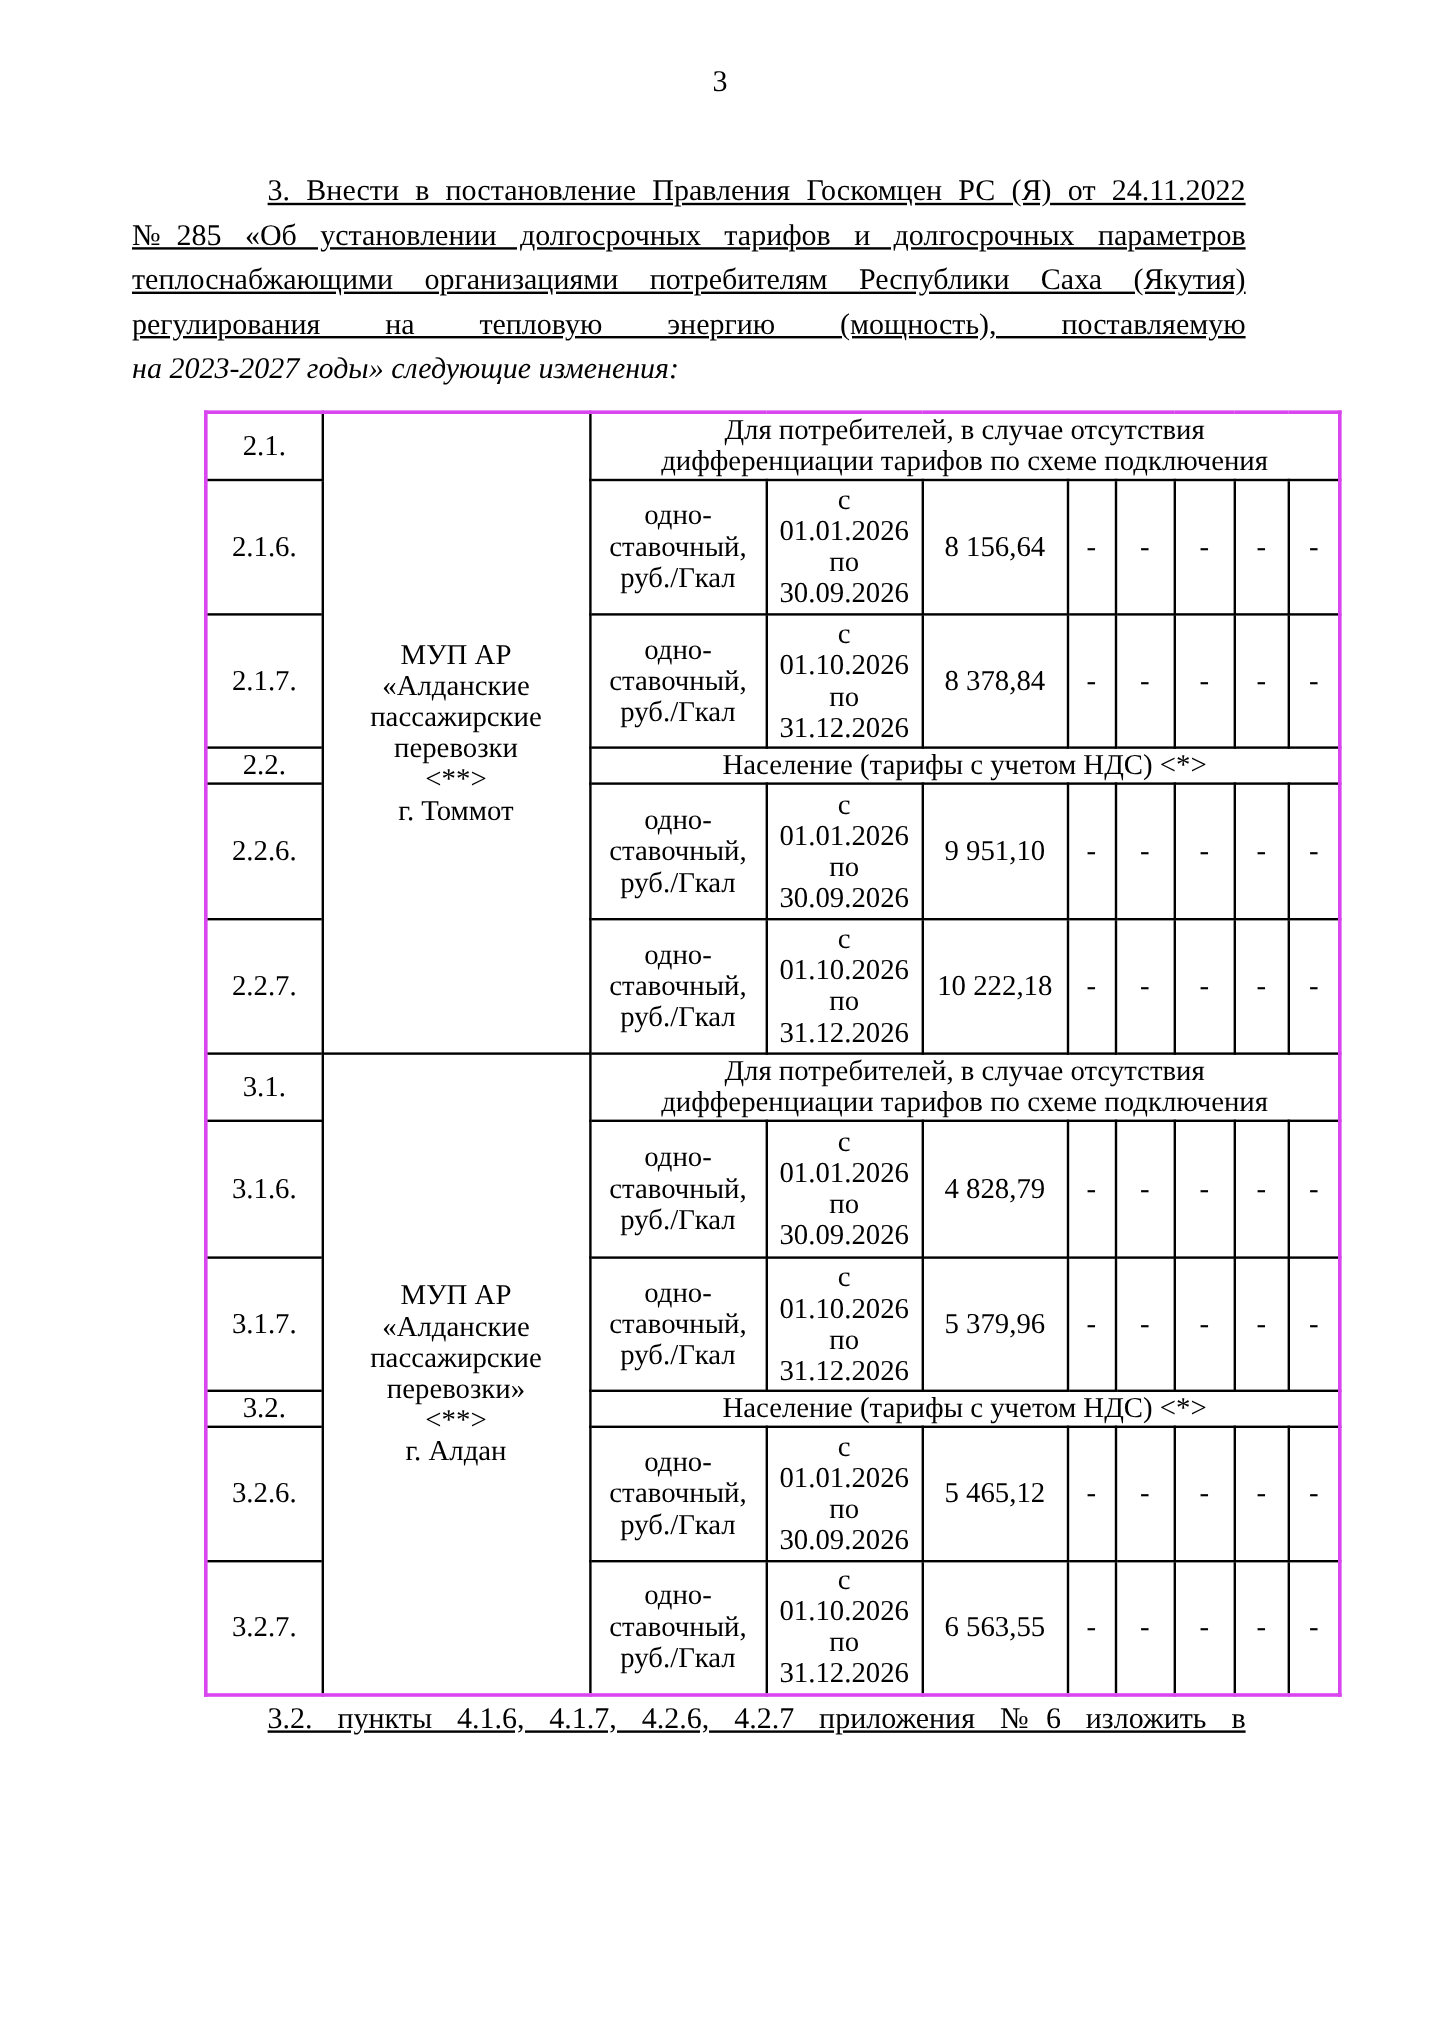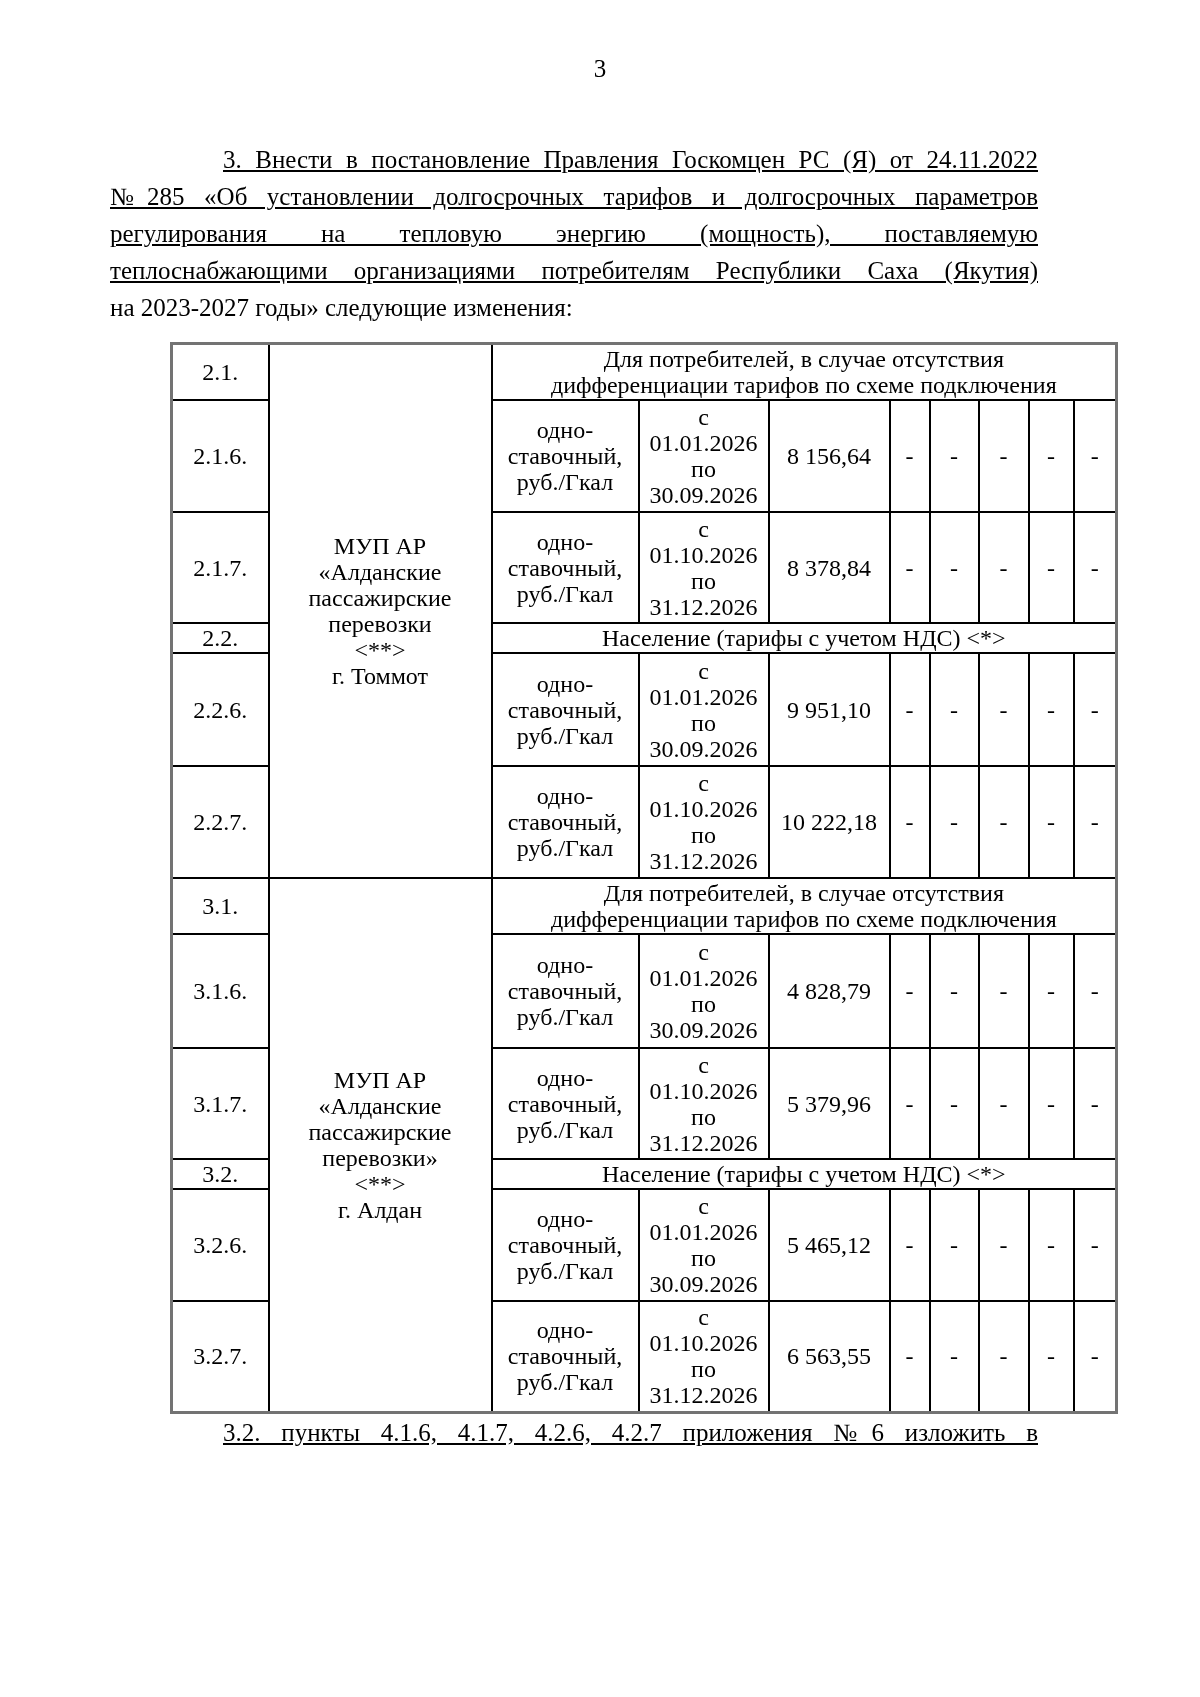--- a/index.html
+++ b/index.html
@@ -23,29 +23,29 @@
     margin-left: 110px;
     width: 928px;
     font-size: 25px;
     line-height: 37px;
   }
   .tb-p1 { margin-top: 54px; }
   .tb-p2 { margin-top: 0; }
   .tb-p3 { }
   .line { min-height: 37px; }
   .jline { text-align: justify; text-align-last: justify; text-decoration: underline; }
-  .lastline { text-align: left; }
+  .lastline { text-align: left; font-style: italic; }
   .indent { text-indent: 113px; }
   table.tariff {
     margin-top: 16px;
     margin-left: 170px;
     border-collapse: collapse;
     table-layout: fixed;
     width: 945px;
-    border: 3px solid #737373;
+    border: 3px solid #d946ef;
     font-size: 24px;
     line-height: 26px;
   }
   table.tariff td {
     border: 2px solid #000;
     vertical-align: middle;
     text-align: center;
     padding: 1px 2px;
     overflow: hidden;
   }
@@ -56,22 +56,22 @@
 </head>
 <body>
 
 <div class="page">
 
   <div class="pagenum">3</div>
 
   <div class="textblock tb-p1">
     <div class="line jline indent">3. Внести в постановление Правления Госкомцен РС (Я) от 24.11.2022</div>
     <div class="line jline">№285 «Об установлении долгосрочных тарифов и долгосрочных параметров</div>
+    <div class="line jline">теплоснабжающими организациями потребителям Республики Саха (Якутия)</div>
     <div class="line jline">регулирования на тепловую энергию (мощность), поставляемую</div>
-    <div class="line jline">теплоснабжающими организациями потребителям Республики Саха (Якутия)</div>
     <div class="line lastline">на 2023-2027 годы» следующие изменения:</div>
   </div>
 
 
   <table class="tariff">
     <colgroup>
       <col style="width:97px">
         <col style="width:223px">
         <col style="width:147px">
         <col style="width:130px">

